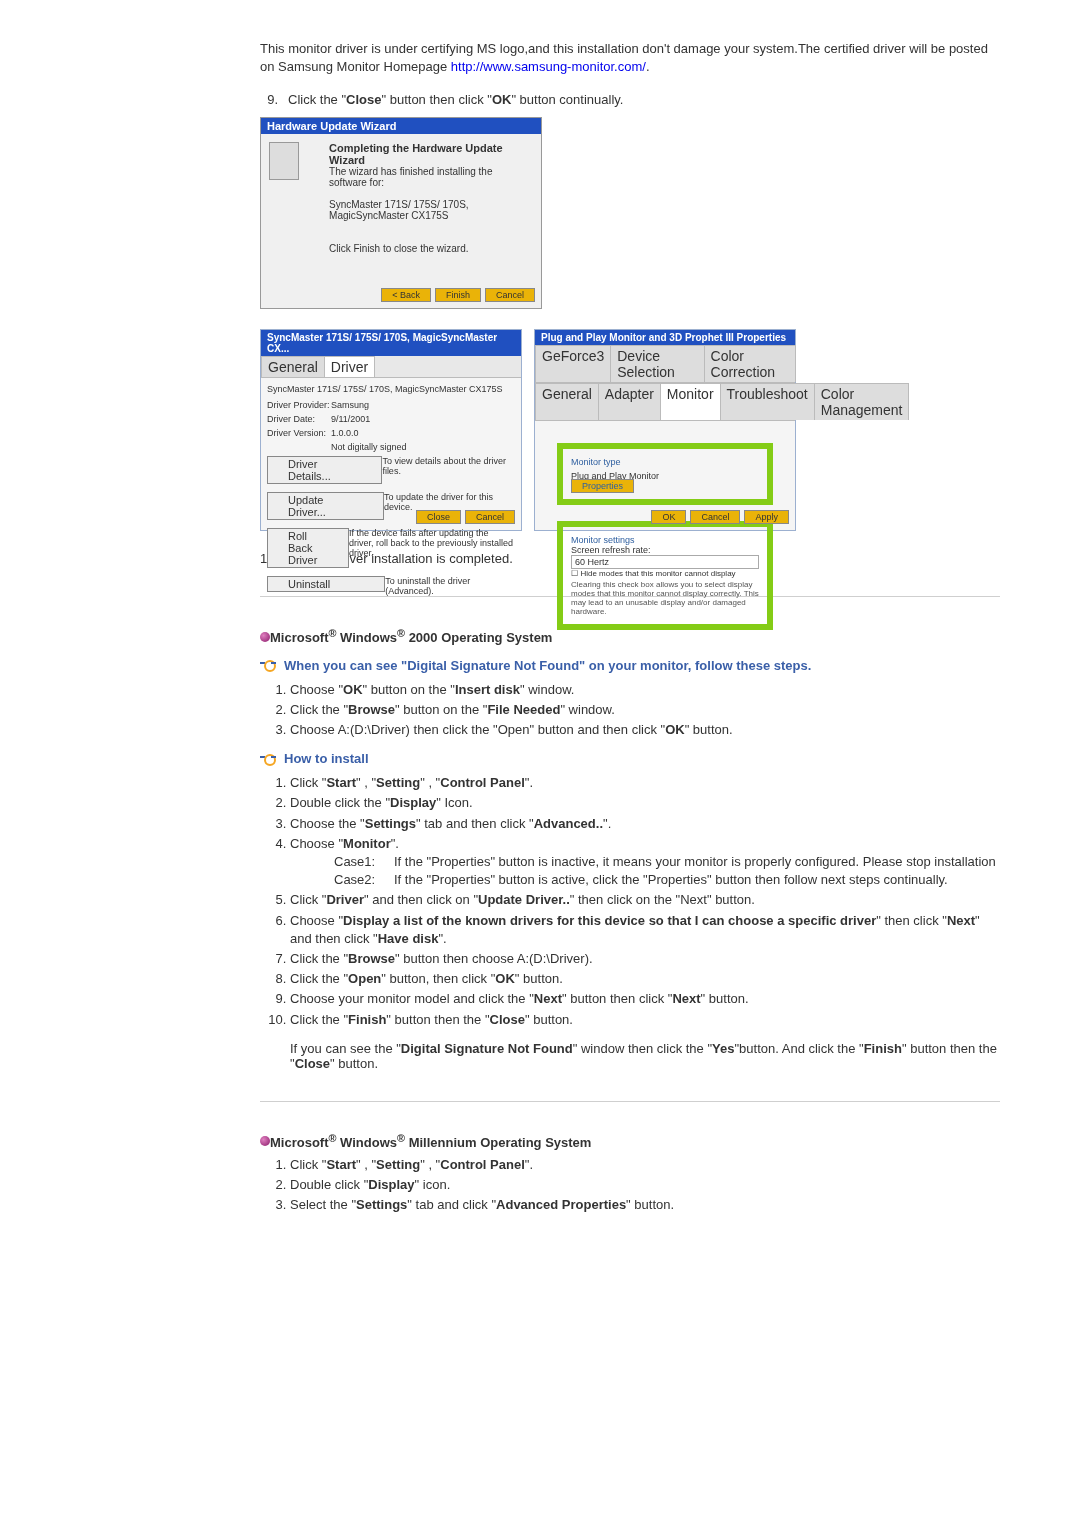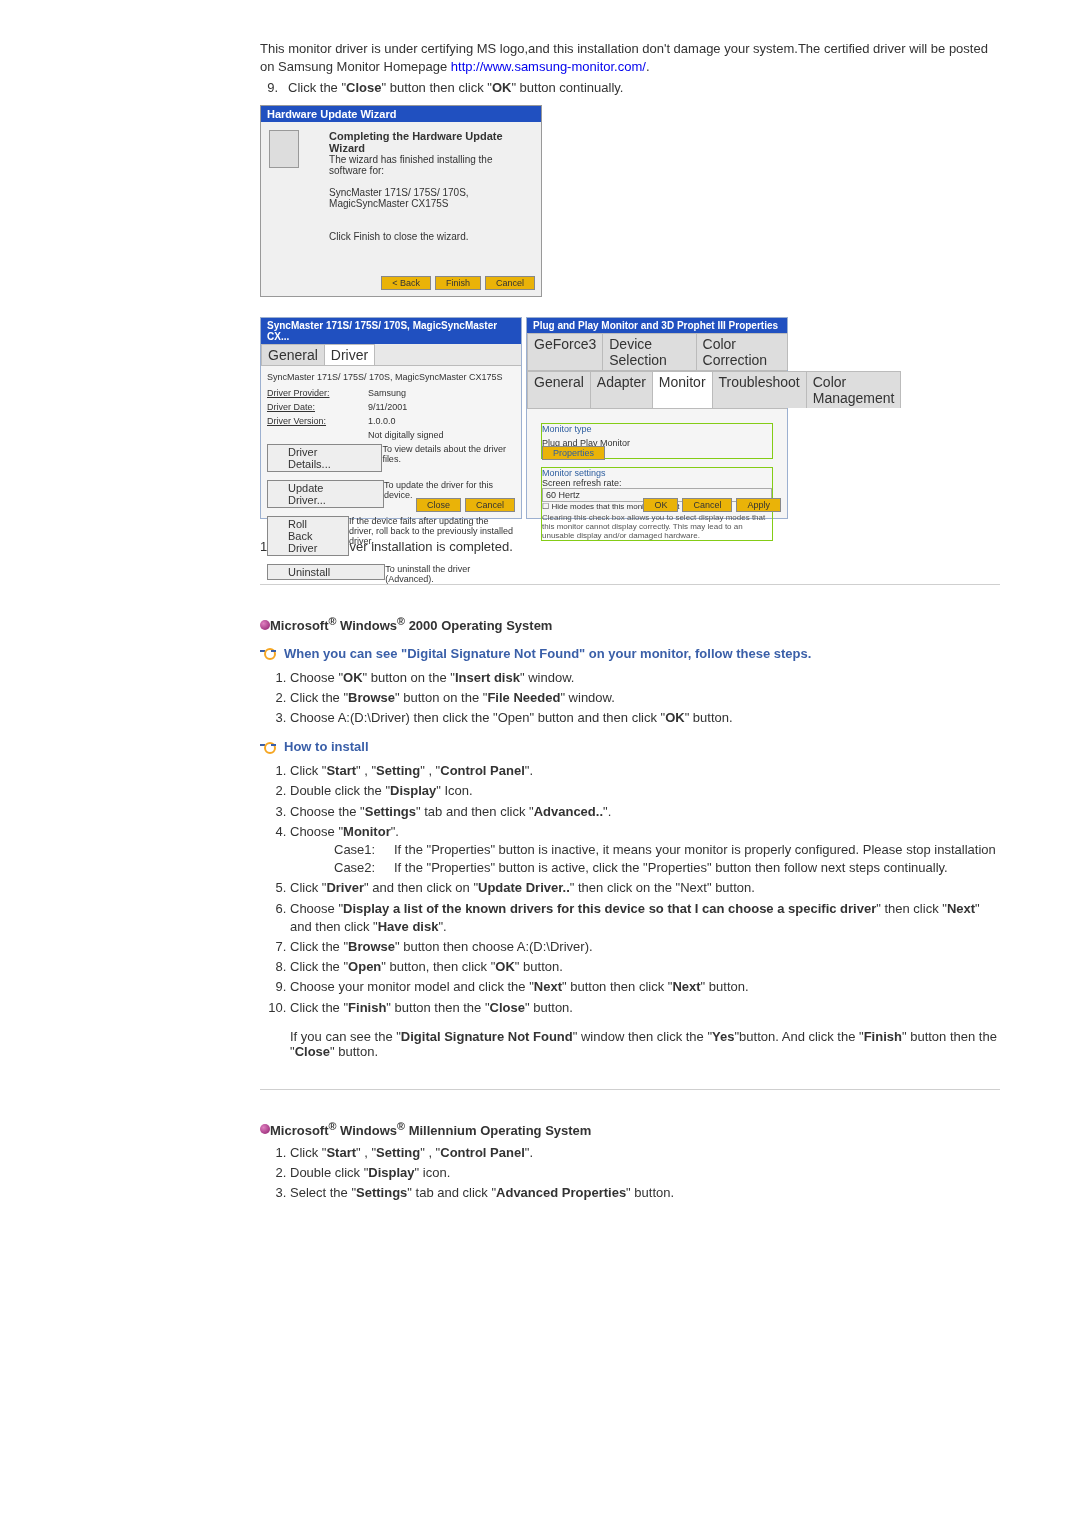--- a/index.html
+++ b/index.html
@@ -9,21 +9,21 @@
       background: #fff;
       margin: 0;
       padding: 40px 80px;
       width: 920px;
     }
     .content {
       margin-left: 180px;
     }
     .text-block {
       line-height: 1.4;
-      margin-bottom: 4px;
+      margin-bottom: 16px;
     }
     .link {
       color: #0000ee;
       text-decoration: none;
     }
     .numbered-item {
       display: flex;
       gap: 10px;
       margin-bottom: 4px;
     }
@@ -73,21 +73,21 @@
       gap: 4px;
     }
     .btn {
       font-size: 9px;
       padding: 1px 10px;
       border: 1px solid #888;
       background: #eab308;
     }
     .dual-img {
       display: flex;
-      gap: 4px;
+      gap: 12px;
     }
     .props-img {
       width: 260px;
       height: 200px;
       background: #f5f5f5;
       border: 1px solid #9cb0d0;
       position: relative;
       font-size: 9px;
     }
     .props-title {
@@ -115,22 +115,21 @@
     }
     .props-body {
       padding: 6px;
       font-size: 9px;
     }
     .props-row {
       display: flex;
       margin-bottom: 4px;
     }
     .props-label {
-      width: 101px;
-      text-decoration: underline;
+      width: 64px;
     }
     .smallbtn {
       border: 1px solid #888;
       background: #eee;
       padding: 1px 20px;
       font-size: 11px;
       margin-bottom: 4px;
       display: inline-block;
       width: 80px;
     }
@@ -198,23 +197,23 @@
     .bold { font-weight: bold; }
     ol {
       margin: 4px 0 4px 0;
       padding-left: 30px;
     }
     ol li {
       margin-bottom: 2px;
       line-height: 1.4;
     }
     .groupbox {
-      border: 1px solid #84cc16;
-      margin: 8px;
-      padding: 0;
+      border: 6px solid #84cc16;
+      margin: 16px;
+      padding: 8px;
       font-size: 9px;
       color: #3060a0;
     }
     .checkbox-line {
       font-size: 8px;
       color: #333;
     }
     .info-text {
       font-size: 8px;
       color: #555;

